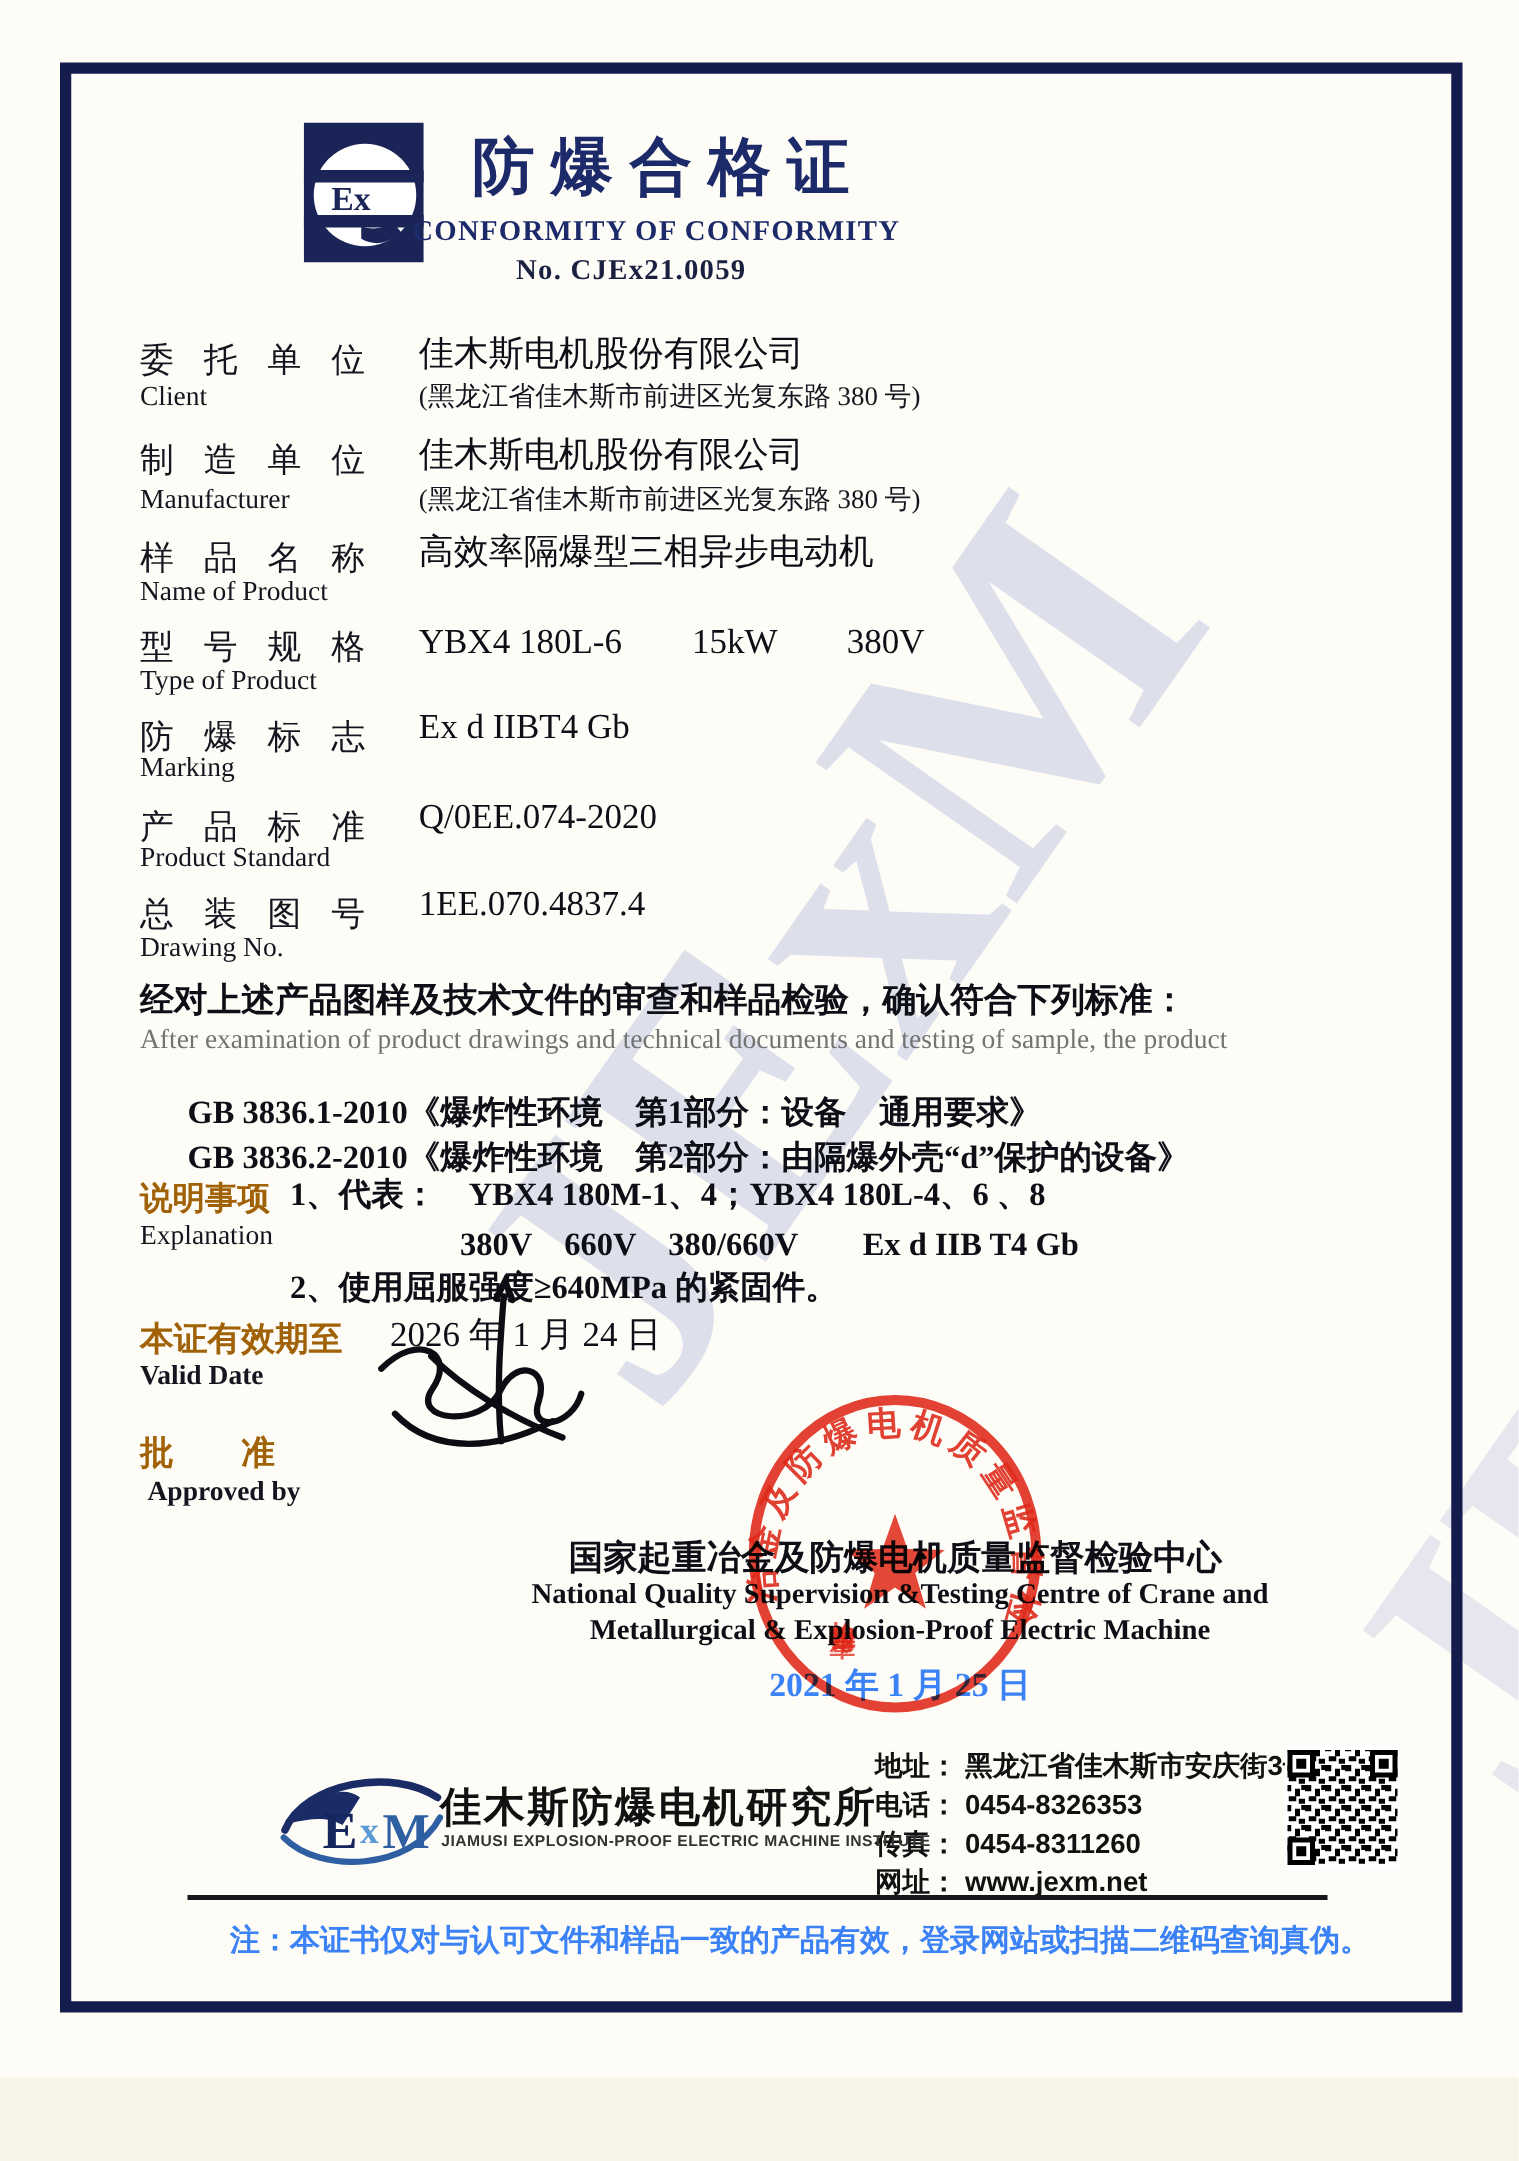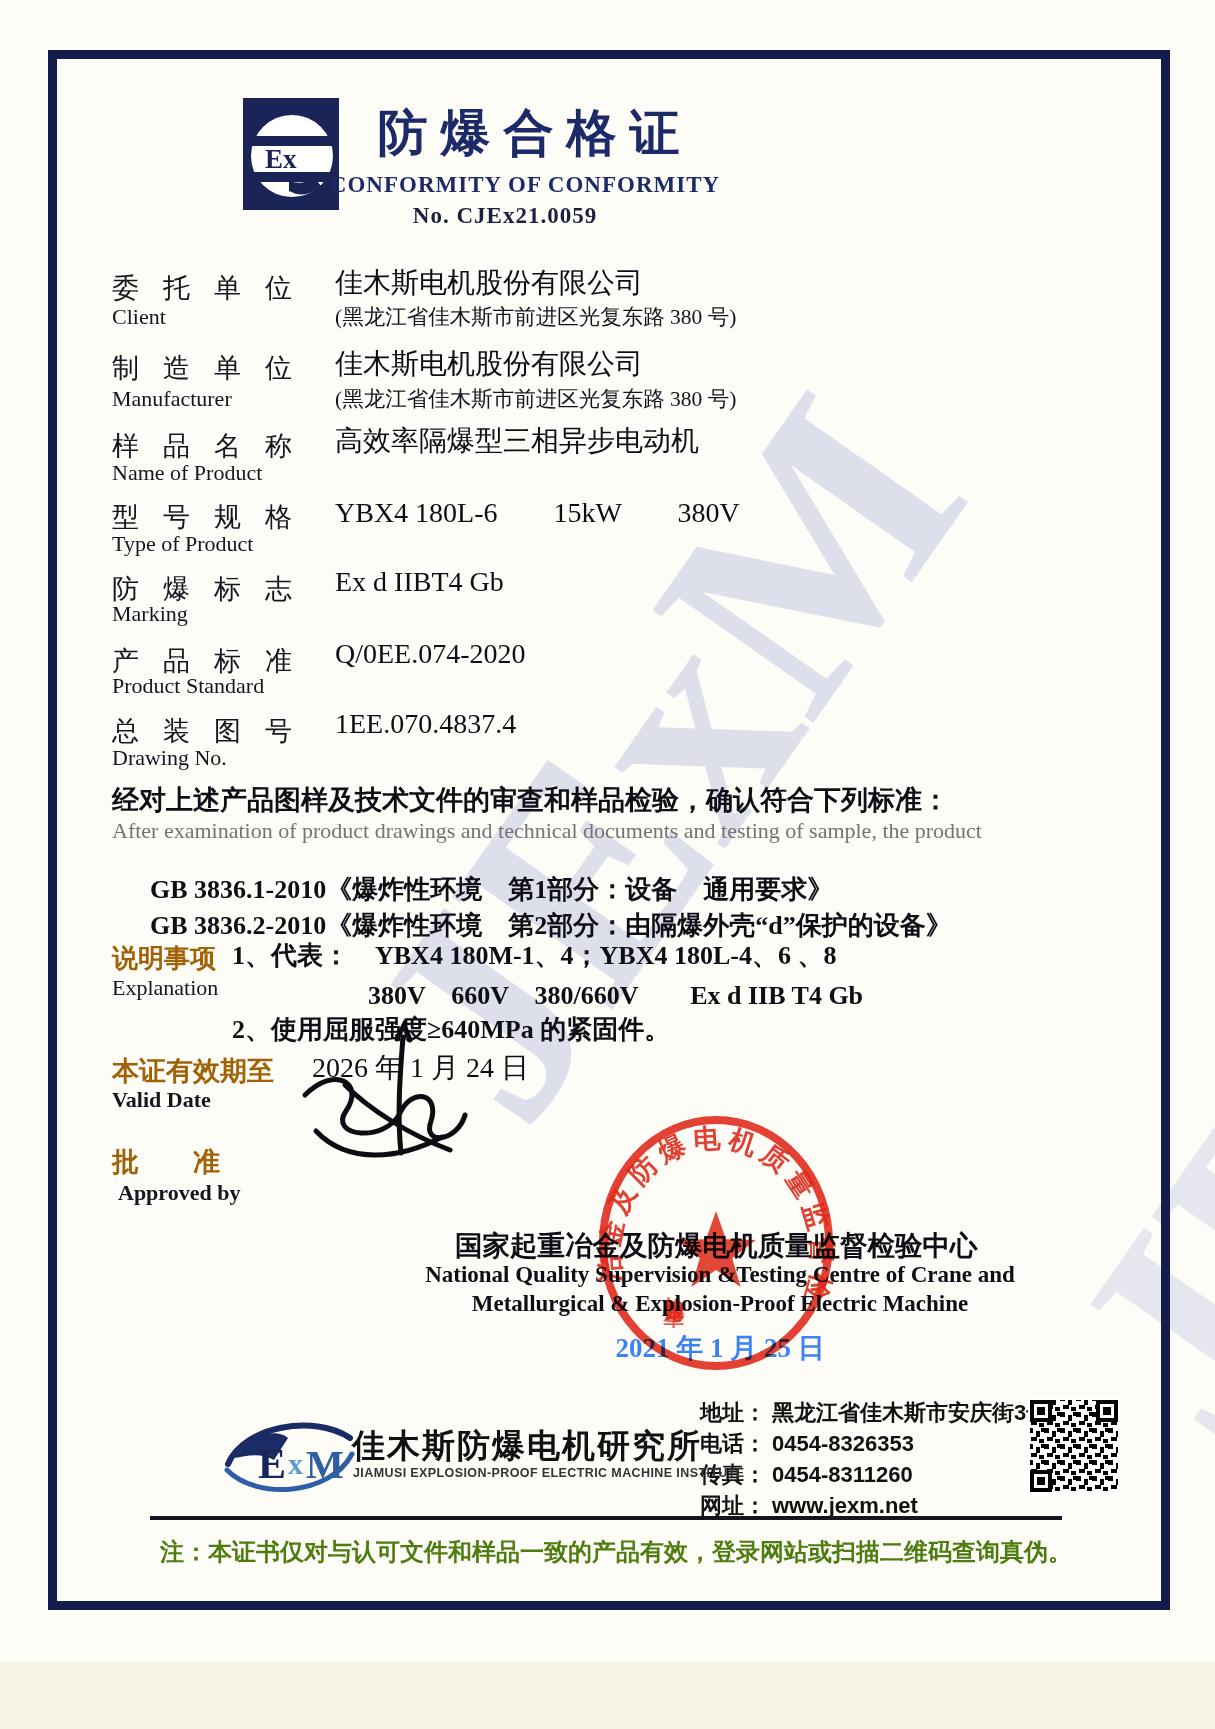--- a/index.html
+++ b/index.html
@@ -57,21 +57,21 @@
     writing-mode:vertical-rl; font-size:21px; font-weight:bold; color:rgba(224,40,24,0.75);
     letter-spacing:2px; height:110px;
   }
 
   
   .inst-zh { font-family:"Liberation Sans","DejaVu Sans",sans-serif; font-size:33px; font-weight:bold; color:#111; letter-spacing:2px; white-space:nowrap; }
   .inst-en { font-family:"Liberation Sans","DejaVu Sans",sans-serif; font-size:12.5px; font-weight:bold; color:#333; letter-spacing:0.4px; white-space:nowrap; }
   .contact-row { position:absolute; font-family:"Liberation Sans","DejaVu Sans",sans-serif; font-size:22px; font-weight:600; color:#111; white-space:nowrap; }
   .contact-row .c-lbl { margin-right:6px; }
   .sep-line { position:absolute; left:150px; top:1516px; width:912px; height:4px; background:#15151c; }
-  .foot-note { font-family:"Liberation Sans","DejaVu Sans",sans-serif; font-size:24px; font-weight:bold; color:#4d7c0f; white-space:nowrap; }
+  .foot-note { font-family:"Liberation Sans","DejaVu Sans",sans-serif; font-size:24px; font-weight:bold; color:#3b82f6; white-space:nowrap;margin-left:24px; }
 
   svg text { font-family:"Liberation Serif","DejaVu Serif",serif; }
 </style>
 </head>
 <body>
 
 <div class="page">
 
   <div class="wm wm1">JExM</div>
   <div class="wm wm2">JExM</div>

